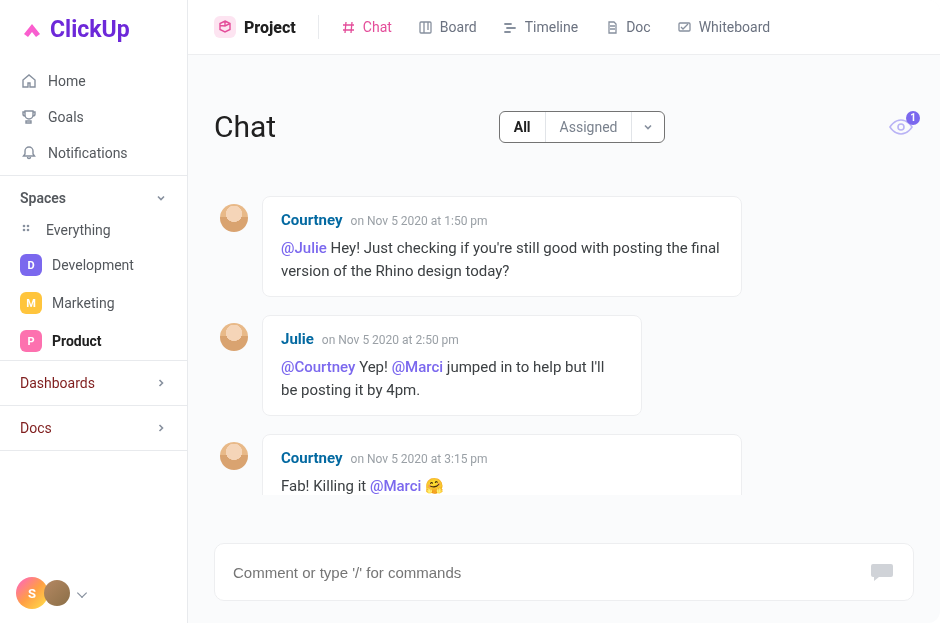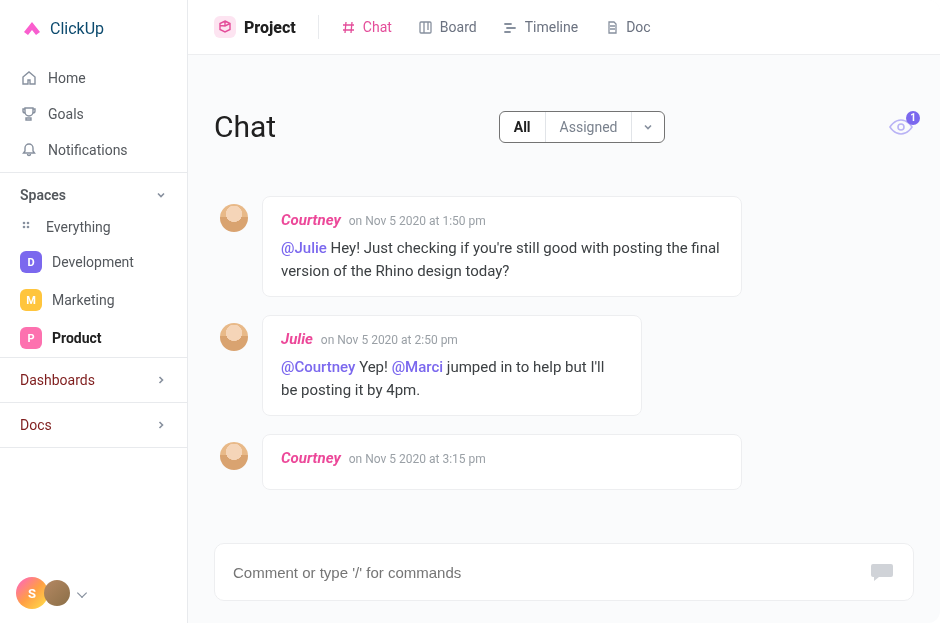--- a/index.html
+++ b/index.html
@@ -1,21 +1,21 @@
 <!DOCTYPE html>
 <html><head>
 <meta charset="utf-8">
 <style>
 * { margin: 0; padding: 0; box-sizing: border-box; }
 body { font-family: -apple-system, BlinkMacSystemFont, 'Segoe UI', Roboto, sans-serif; background: #fff; width: 940px; height: 623px; overflow: hidden; border-radius: 12px; display: flex; }
 
 .sidebar { width: 188px; background: #fff; border-right: 1px solid #e8eaed; display: flex; flex-direction: column; position: relative; }
 .logo { display: flex; align-items: center; gap: 6px; padding: 16px 20px; }
 .logo-mark { width: 24px; height: 24px; }
-.logo-text { font-weight: 400; font-size: 16px; color: #0c4a6e; }
+.logo-text { font-weight: 700; font-size: 23px; color: #6d28d9; }
 
 .nav-group { padding: 4px 0; }
 .nav-item { display: flex; align-items: center; gap: 10px; padding: 9px 20px; color: #54585d; font-size: 14px; cursor: pointer; }
 .nav-item .nav-icon { width: 18px; height: 18px; display: flex; align-items: center; justify-content: center; color: #87909e; }
 
 .section-divider { border-top: 1px solid #e8eaed; }
 .section-header { display: flex; align-items: center; justify-content: space-between; padding: 14px 20px 8px; font-size: 14px; font-weight: 600; color: #54585d; cursor: pointer; }
 
 .space-item { display: flex; align-items: center; gap: 10px; padding: 8px 20px; font-size: 14px; cursor: pointer; }
 .space-badge { width: 22px; height: 22px; border-radius: 6px; display: flex; align-items: center; justify-content: center; font-size: 11px; font-weight: 700; color: #fff; }
@@ -51,21 +51,21 @@
 .seg-caret { padding: 7px 10px; display: flex; align-items: center; }
 .eye-wrap { position: relative; }
 .eye-icon { color: #7b68ee; }
 .eye-badge { position: absolute; top: -6px; right: -6px; background: #7b68ee; color: #fff; font-size: 10px; font-weight: 700; width: 14px; height: 14px; border-radius: 50%; display: flex; align-items: center; justify-content: center; }
 
 .messages { flex: 1; padding: 8px 36px 8px 72px; overflow-y: auto; }
 .msg-row { display: flex; gap: 14px; margin-bottom: 18px; position: relative; }
 .msg-avatar { width: 28px; height: 28px; border-radius: 50%; background: linear-gradient(135deg,#f5c79e,#e8a876); flex-shrink: 0; margin-left: -40px; margin-top: 8px; background-image: radial-gradient(circle at 50% 35%, #f5d5b8 35%, transparent 36%), linear-gradient(to bottom, #e8b988 45%, #d9a370 45%); }
 .msg-bubble { background: #fff; border: 1px solid #edeef0; border-radius: 8px; padding: 14px 18px; flex: 1; max-width: 480px; }
 .msg-head { display: flex; align-items: baseline; gap: 8px; margin-bottom: 8px; }
-.msg-author { font-weight: 700; font-size: 15px; color: #ec4899; font-style: italic; }
+.msg-author { font-weight: 700; font-size: 15px; color: #0369a1; }
 .msg-time { font-size: 12px; color: #9aa0a6; }
 .msg-body { font-size: 15px; color: #3c4043; line-height: 1.5; }
 .mention { color: #7b68ee; font-weight: 500; }
 
 .composer { margin: 12px 26px 22px; background: #fff; border: 1px solid #edeef0; border-radius: 10px; display: flex; align-items: center; padding: 16px 18px; }
 .composer input { flex: 1; border: none; outline: none; font-size: 15px; color: #7f1d1d; background: transparent; }
 .send-icon { color: #d0d3d8; }
 
 svg { display: block; }
 </style>
@@ -205,20 +205,29 @@
       <span>Timeline</span>
     </div>
     <div class="tab">
       <span class="tab-icon">
           <svg width="15" height="15" viewBox="0 0 15 15">
             <path d="M4 2h5l2 2v9H4z M5 6h5M5 9h5" fill="none" stroke="#87909e" stroke-width="1.3"></path>
           </svg>
         </span>
       <span>Doc</span>
     </div>
+    <div class="tab">
+      <span class="tab-icon">
+          <svg width="15" height="15" viewBox="0 0 15 15">
+            <rect x="2" y="3" width="11" height="8" rx="1" fill="none" stroke="#87909e" stroke-width="1.3"></rect>
+            <path d="M4 7l2 2 5-5" fill="none" stroke="#87909e" stroke-width="1.3"></path>
+          </svg>
+        </span>
+      <span>Whiteboard</span>
+    </div>
   </div>
 
   <div class="chat-header">
     <div class="chat-title">Chat</div>
     <div class="seg-wrap">
       <div class="seg">
         <div class="seg-btn active">All</div>
         <div class="seg-btn muted">Assigned</div>
         <div class="seg-caret">
             <svg width="12" height="12" viewBox="0 0 12 12">
@@ -259,20 +268,21 @@
       </div>
     </div>
 
     <div class="msg-row">
       <div class="msg-avatar"></div>
       <div class="msg-bubble">
         <div class="msg-head">
           <span class="msg-author">Courtney</span>
           <span class="msg-time">on Nov 5 2020 at 3:15 pm</span>
         </div>
+        <div class="msg-body"><span>Fab! Killing it </span><span class="mention">@Marci</span><span> 🤗</span></div>
       </div>
     </div>
   </div>
 
   <div class="composer">
     <input placeholder="Comment or type '/' for commands" style="">
     <svg class="send-icon" width="26" height="24" viewBox="0 0 26 24">
         <path d="M4 4h18a2 2 0 012 2v9a2 2 0 01-2 2H10l-5 4v-4H4a2 2 0 01-2-2V6a2 2 0 012-2z" fill="currentColor"></path>
       </svg>
   </div>

